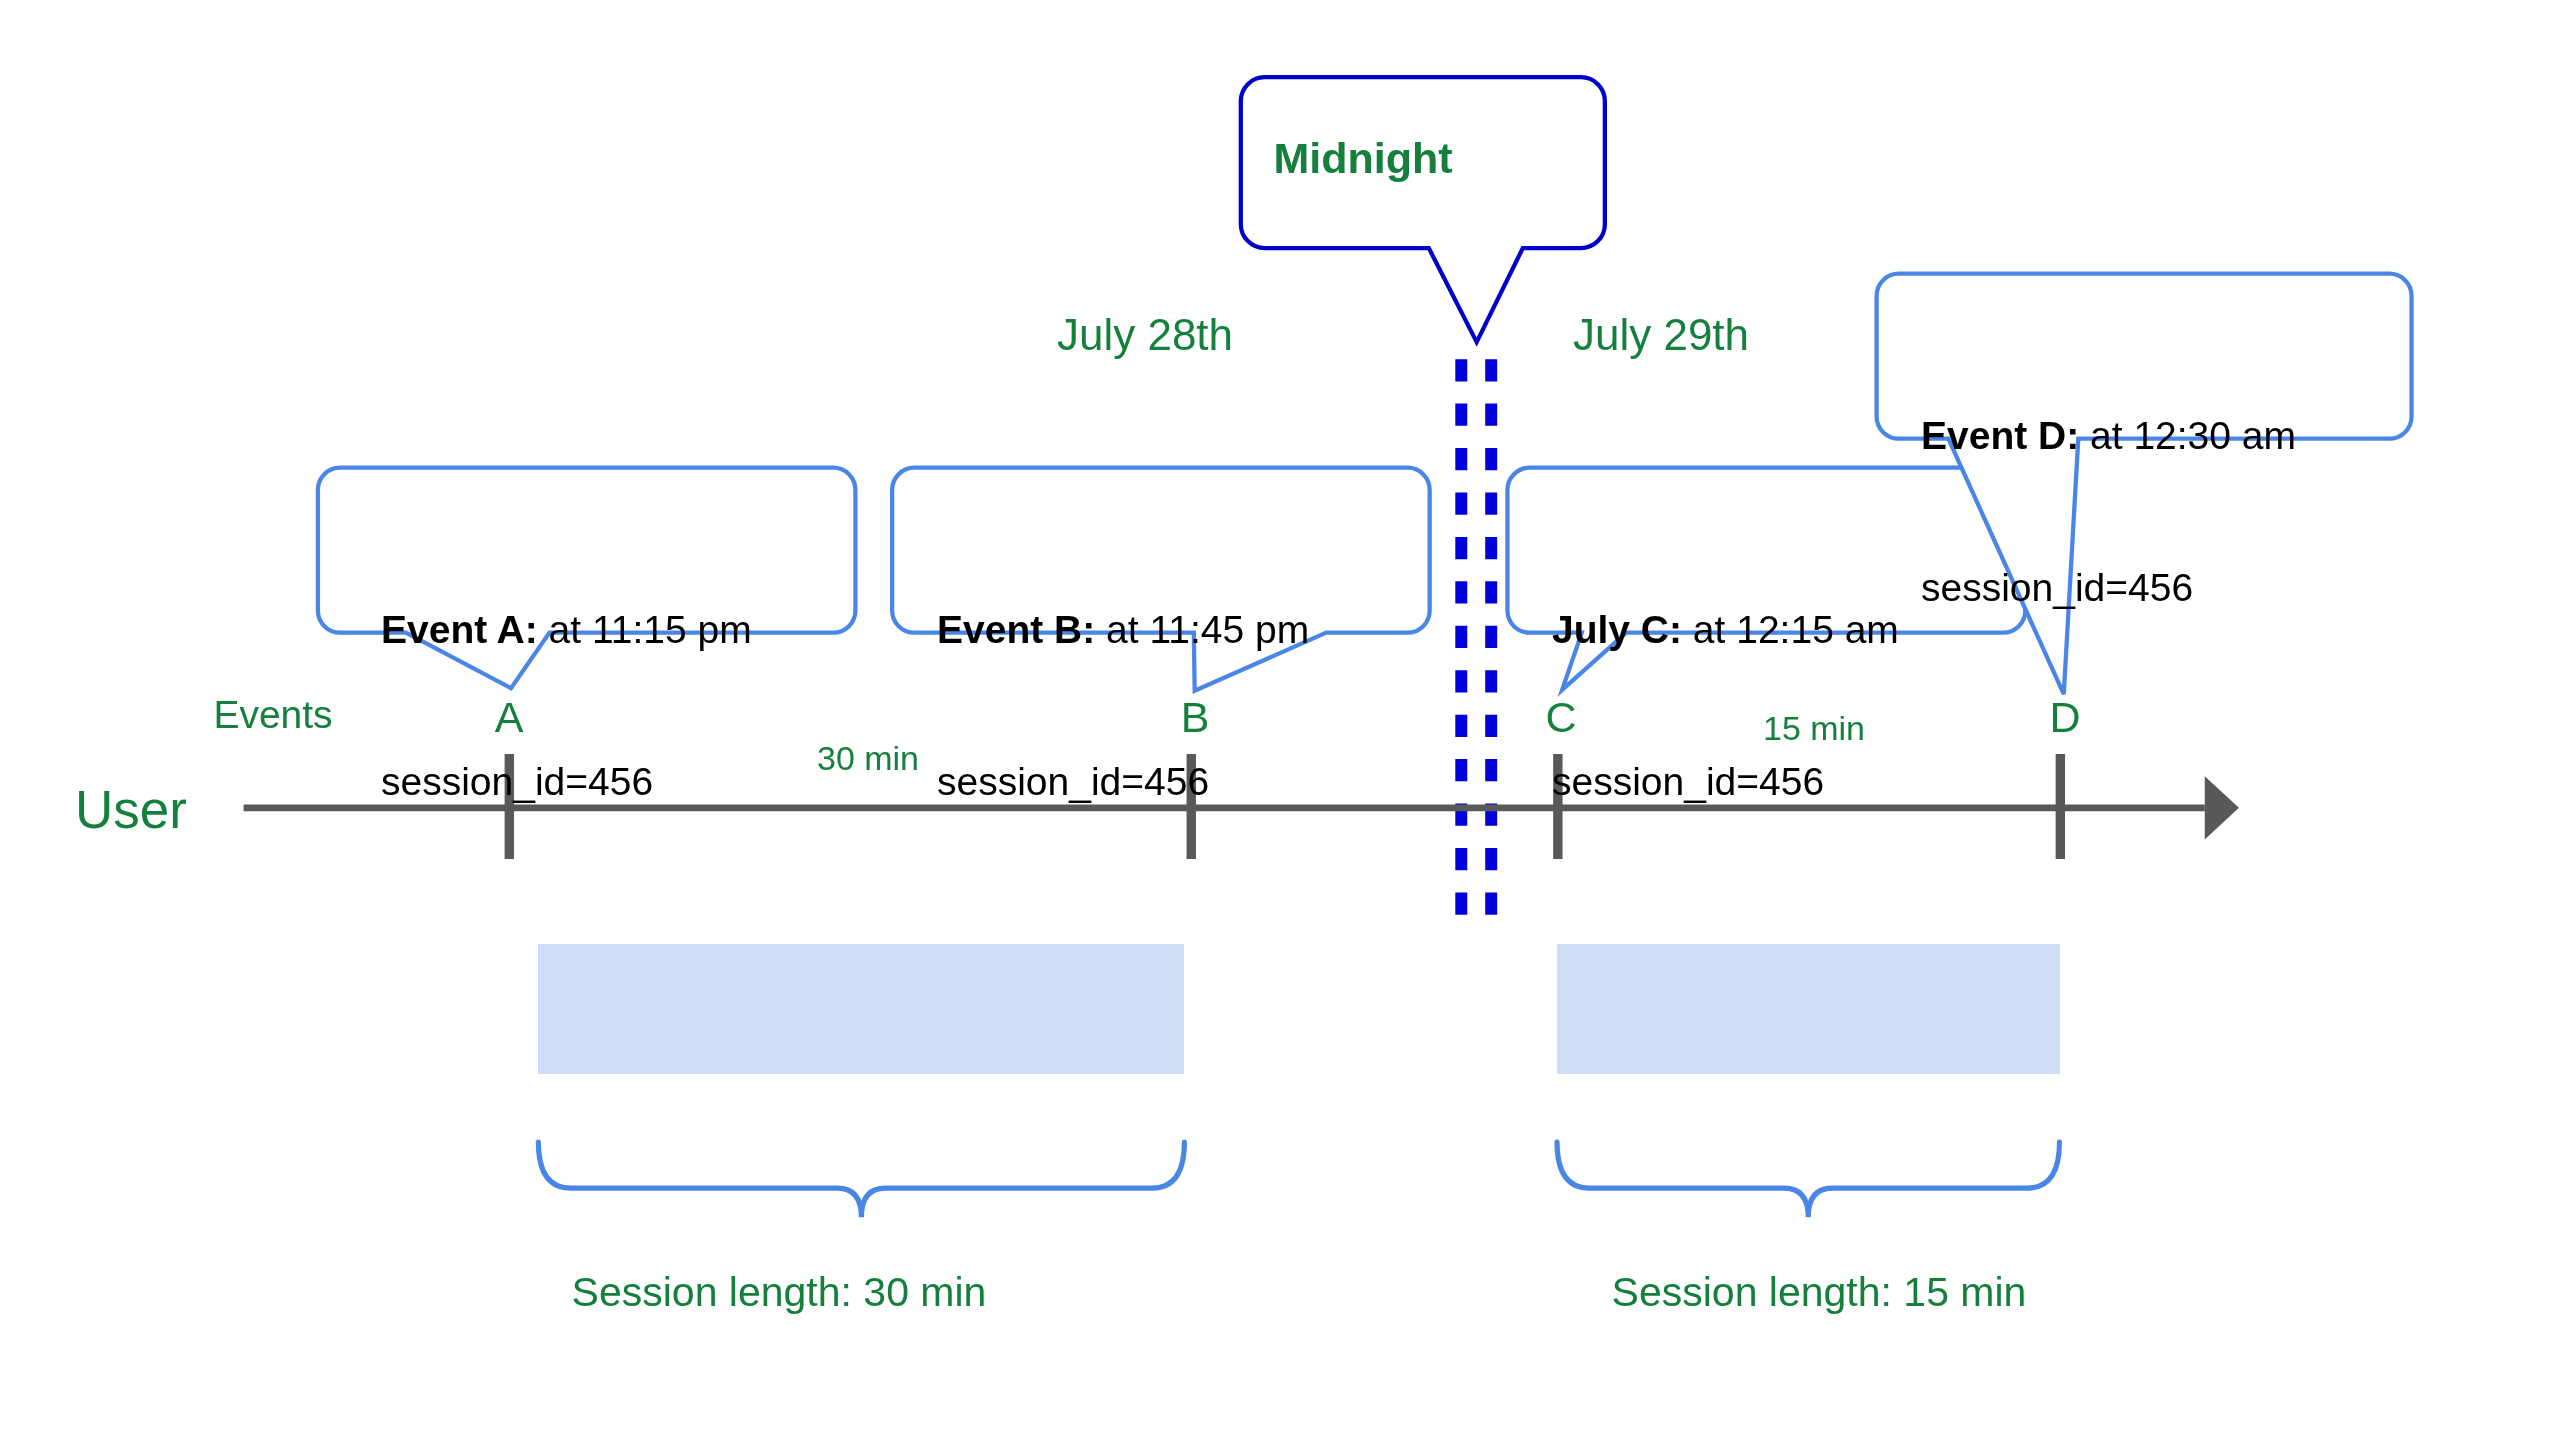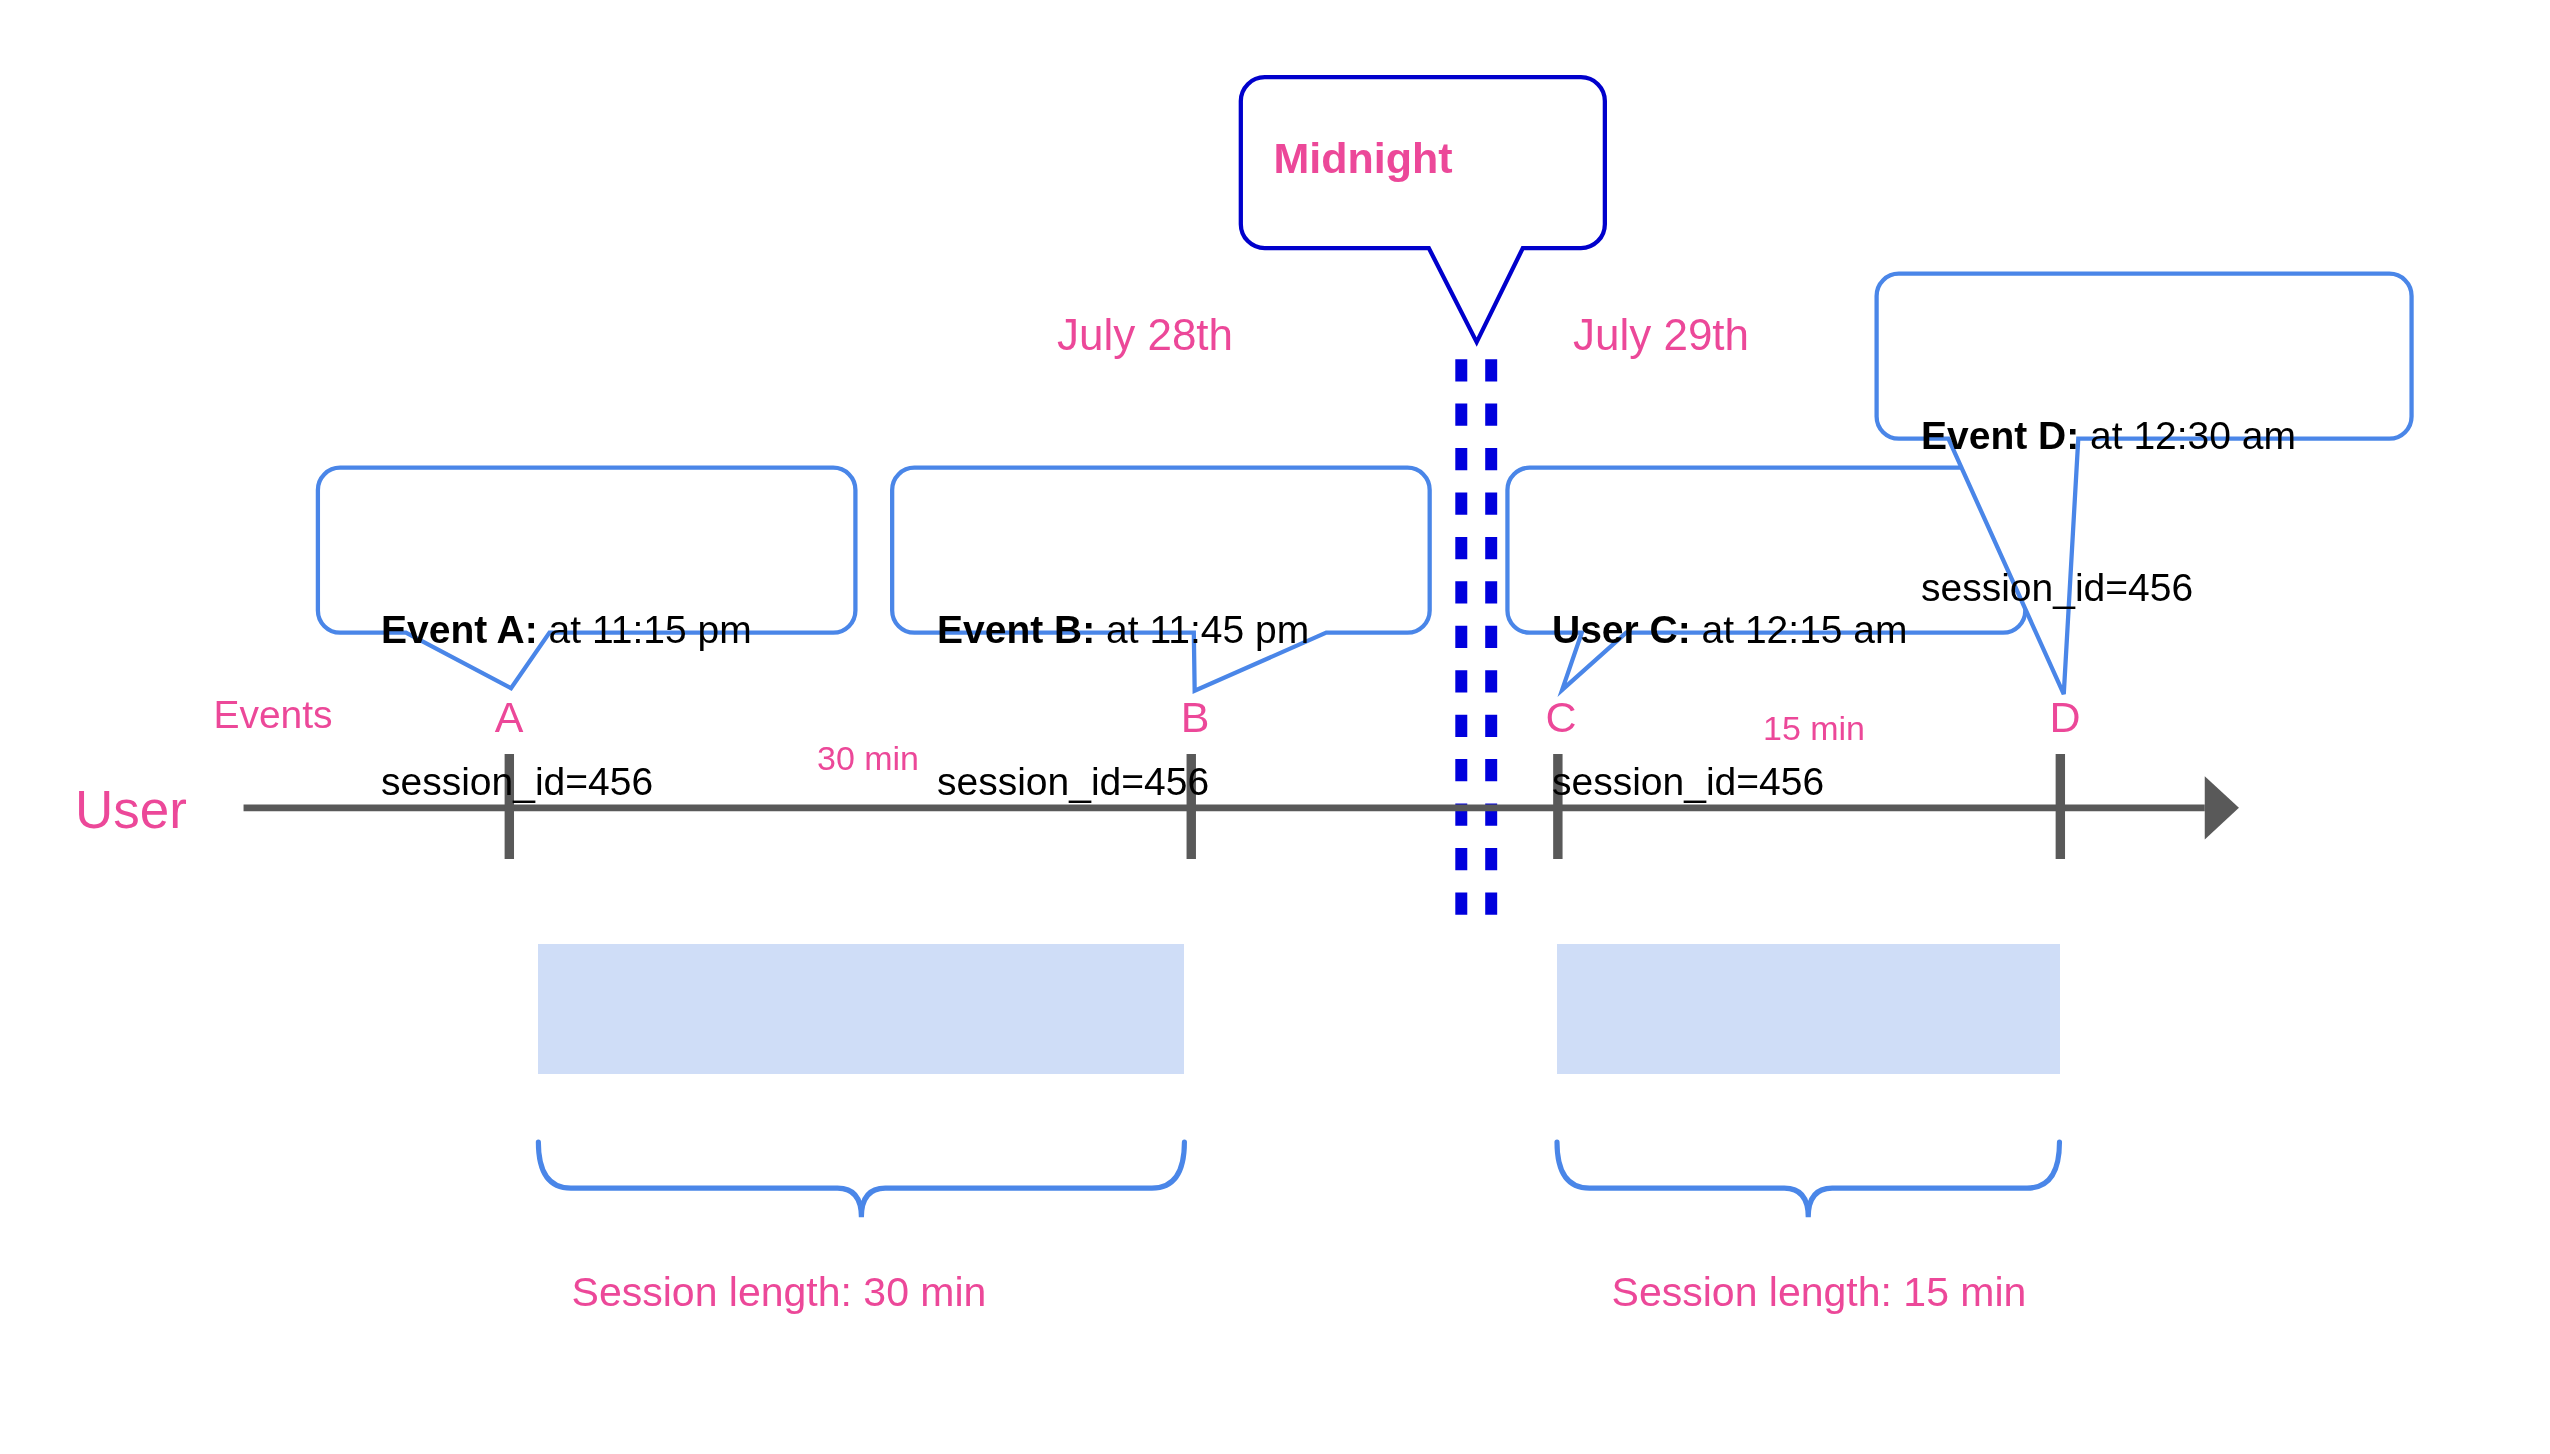--- a/index.html
+++ b/index.html
@@ -23,21 +23,21 @@
     left: 0;
     top: 0;
     width: 2550px;
     height: 1455px;
     pointer-events: none;
   }
   .txt {
     position: absolute;
     white-space: pre;
     line-height: 1.22;
-    color: #ec4899;
+    color: #15803d;
     text-align: center;
   }
   .callout-text {
     position: absolute;
     font-size: 39px;
     line-height: 1.30;
     white-space: pre;
   }
   .callout-text b { font-weight: bold; }
   .day-label {
@@ -186,21 +186,21 @@
     <div><b>Event A:</b><span> at 11:15 pm</span></div>
     <div>session_id=456</div>
   </div>
 
   <div class="callout-text" style="left:937px; top:504px;">
     <div><b>Event B:</b><span> at 11:45 pm</span></div>
     <div>session_id=456</div>
   </div>
 
   <div class="callout-text" style="left:1552px; top:504px;">
-    <div><b>User C:</b><span> at 12:15 am</span></div>
+    <div><b>July C:</b><span> at 12:15 am</span></div>
     <div>session_id=456</div>
   </div>
 
   <div class="callout-text" style="left:1921px; top:310px;">
     <div><b>Event D:</b><span> at 12:30 am</span></div>
     <div>session_id=456</div>
   </div>
 
   <div class="txt lane-label-events centered" style="left:273px; top:691px;">Events</div>
   <div class="txt lane-label-user" style="left:75px; top:778px;">User</div>

